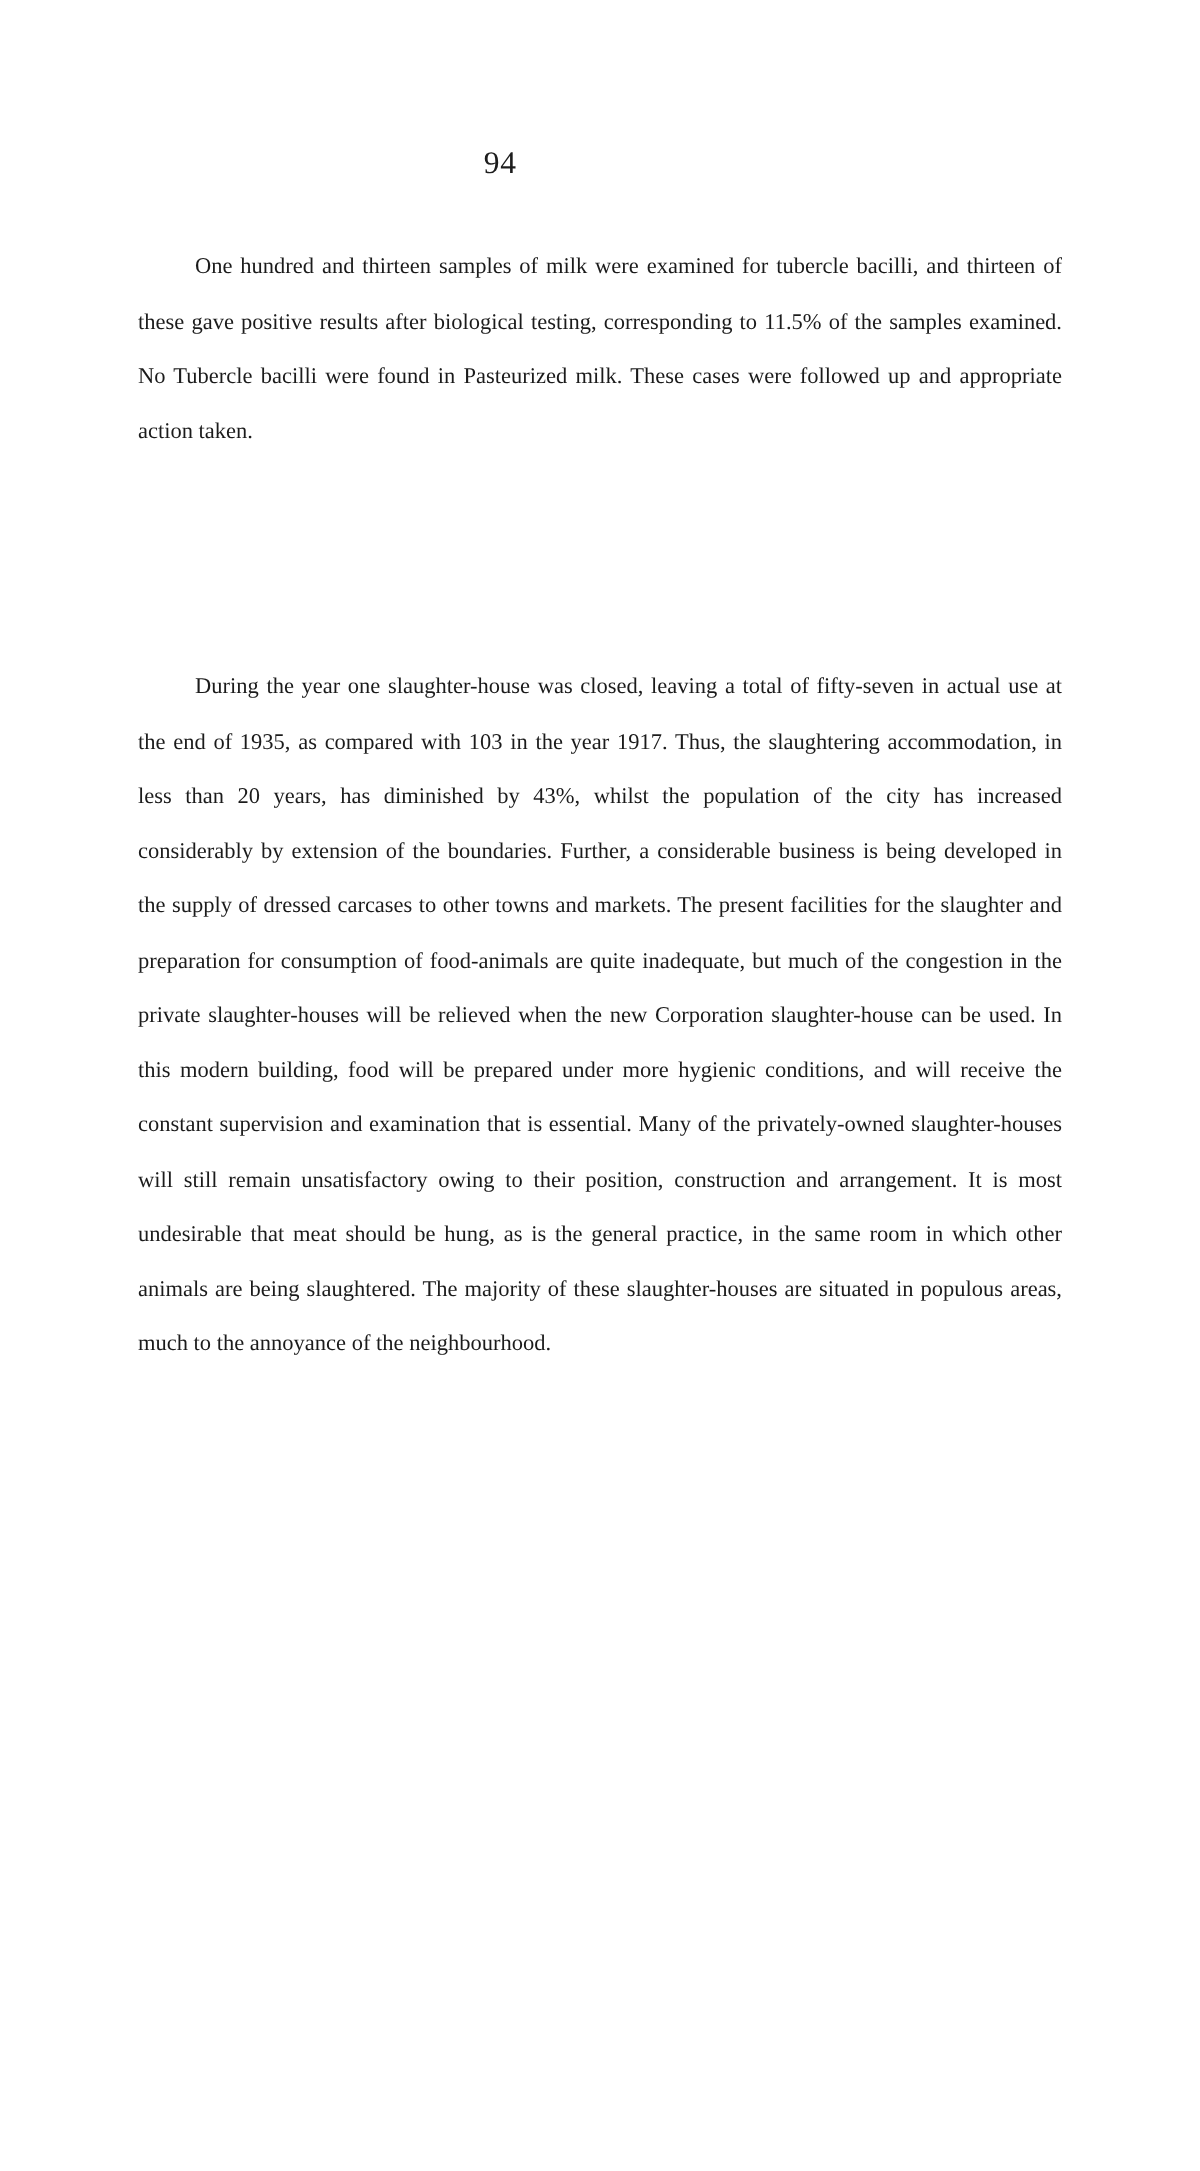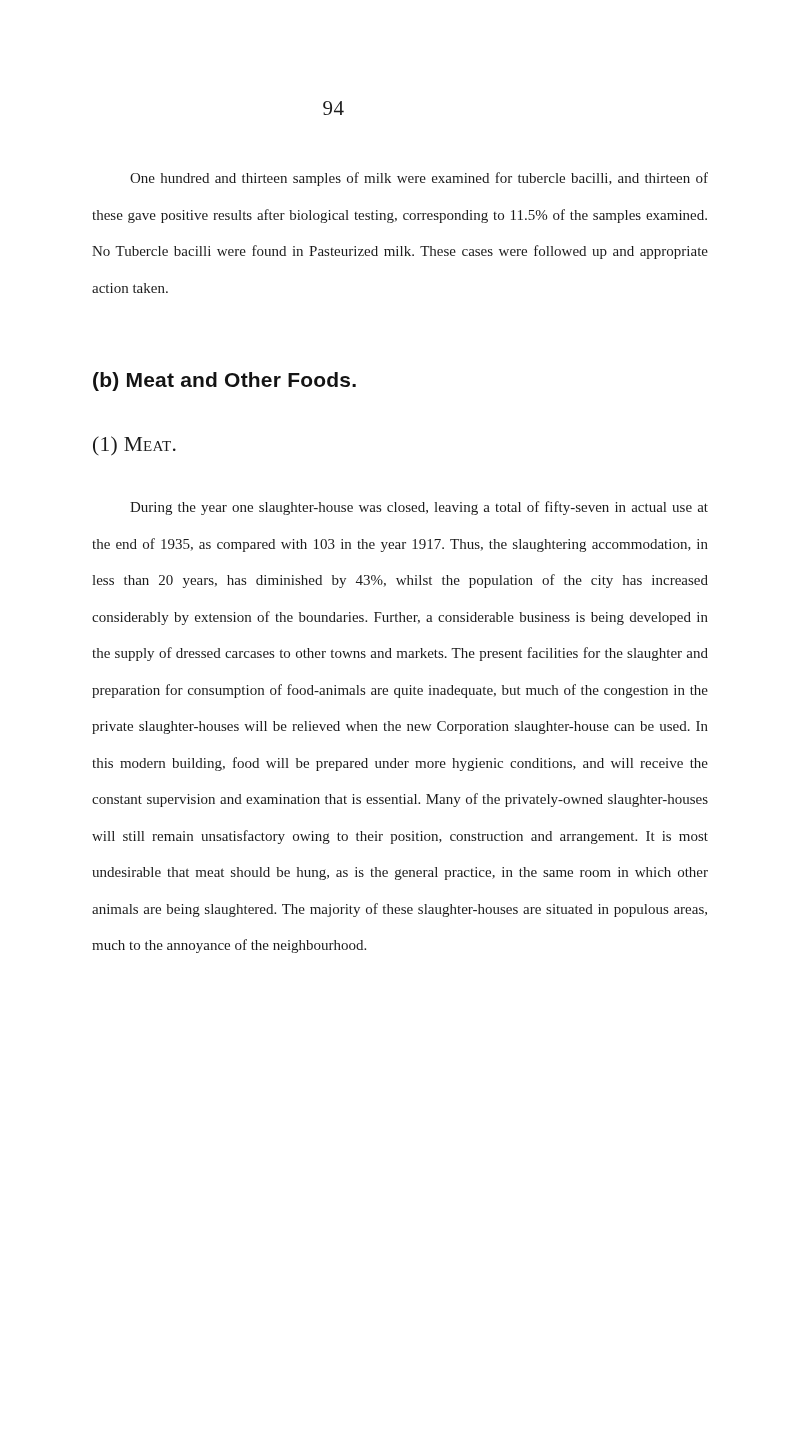--- a/index.html
+++ b/index.html
@@ -82,25 +82,23 @@
 <div class="page">
 
   <div class="page-number">94</div>
 
   <div class="content">
 
     <p class="body-text indent">One hundred and thirteen samples of milk were examined for tubercle bacilli, and thirteen of these gave positive results after biological testing, corresponding to 11.5% of the samples examined. No Tubercle bacilli were found in Pasteurized milk. These cases were followed up and appropriate action taken.</p>
 
     <div class="gap-large"></div>
 
-    <h2 class="section-heading">(b) Meat and Other Foods.</h2>
 
     <div class="gap-medium"></div>
 
-    <h3 class="subsection-heading smallcaps">(1) Meat.</h3>
 
     <div class="gap-small"></div>
 
     <p class="body-text indent">During the year one slaughter-house was closed, leaving a total of fifty-seven in actual use at the end of 1935, as compared with 103 in the year 1917. Thus, the slaughtering accommodation, in less than 20 years, has diminished by 43%, whilst the population of the city has increased considerably by extension of the boundaries. Further, a considerable business is being developed in the supply of dressed carcases to other towns and markets. The present facilities for the slaughter and preparation for consumption of food-animals are quite inadequate, but much of the congestion in the private slaughter-houses will be relieved when the new Corporation slaughter-house can be used. In this modern building, food will be prepared under more hygienic conditions, and will receive the constant supervision and examination that is essential. Many of the privately-owned slaughter-houses will still remain unsatisfactory owing to their position, construction and arrangement. It is most undesirable that meat should be hung, as is the general practice, in the same room in which other animals are being slaughtered. The majority of these slaughter-houses are situated in populous areas, much to the annoyance of the neighbourhood.</p>
 
   </div>
 
 </div>
 
 </body></html>

